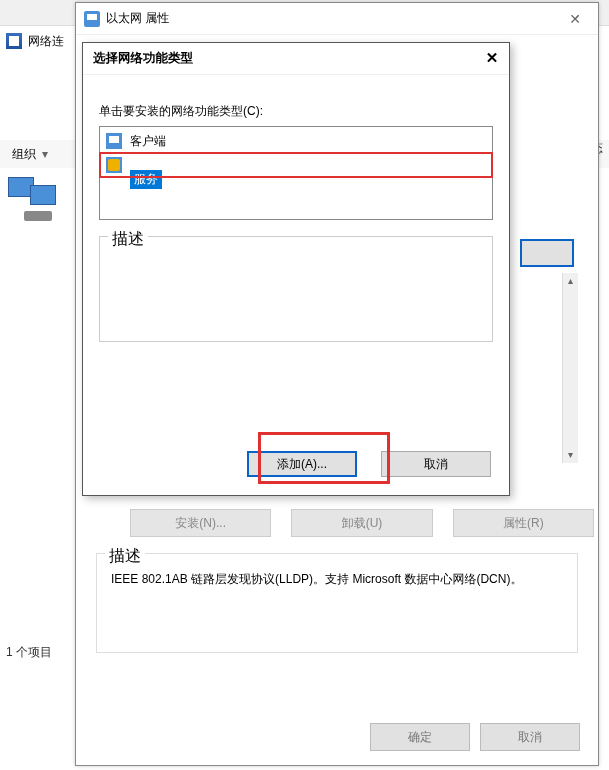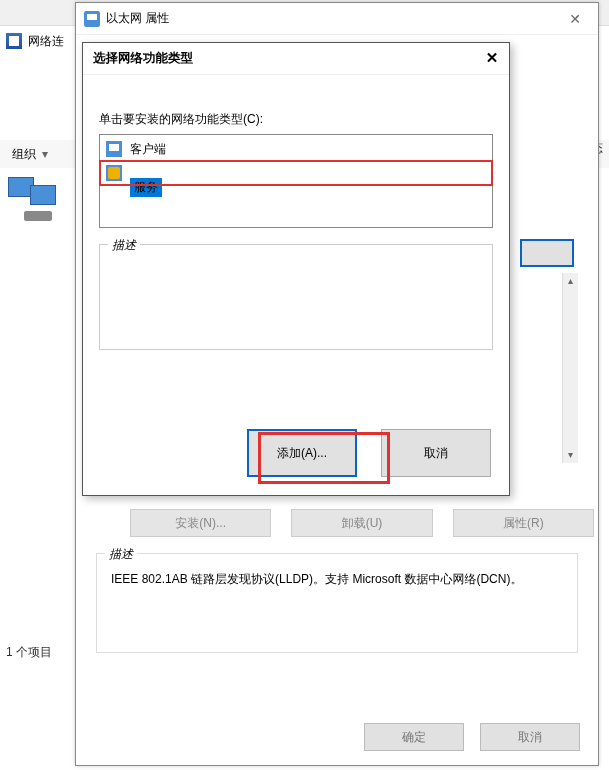--- a/index.html
+++ b/index.html
@@ -131,25 +131,25 @@
       display:flex; align-items:center; justify-content:center;
     }
     .eth-desc-group {
       margin-top:14px;
       border:1px solid #ddd;
       position:relative;
       padding:16px 14px 14px 14px;
       height:100px;
     }
     .group-label {
-      position:absolute; top:-8px; left:8px; background:#fff; padding:0 4px; font-size:12px;font-style:italic;
+      position:absolute; top:-8px; left:8px; background:#fff; padding:0 4px; font-size:16px;
     }
     .eth-footer {
       position:absolute; bottom:14px; right:18px; left:18px;
-      display:flex; justify-content:flex-end; gap:16px;
+      display:flex; justify-content:flex-end; gap:10px;
     }
     .eth-footer .btn {
       width:100px; height:28px;
       background:#e1e1e1; border:1px solid #bbb;
       color:#777;
       display:flex; align-items:center; justify-content:center;
     }
     
     
     .top-dialog {
@@ -173,33 +173,33 @@
       position:absolute; right:6px; top:4px;
       width:22px; height:22px;
       display:flex; align-items:center; justify-content:center;
       font-size:15px;
     }
     .top-body {
       padding:12px 16px;
       height:calc(100% - 32px);
       position:relative;
     }
-    .prompt { margin-top:24px; }
+    .prompt { margin-top:16px; }
     .type-list {
       border:1px solid #888;
       height:94px;
       margin-top:6px;
       padding:2px 0;
     }
     .type-item {
       display:flex; align-items:center; gap:8px;
       padding:2px 6px; height:24px;
     }
     .type-item.selected .badge {
-      background:#0078d7; color:#000000; padding:1px 4px;margin-top:28px;
+      background:#0078d7; color:#ffffff; padding:1px 4px;margin-top:28px;
     }
     .type-item.selected {
       outline: 2px solid #e03030;
       outline-offset: -1px;
     }
     .type-icon {
       width:16px; height:16px; position:relative;
     }
     .type-icon.client { background:#4a90d9; }
     .type-icon.client::after{content:"";position:absolute;left:3px;top:3px;width:10px;height:7px;background:#fff;}
@@ -214,21 +214,21 @@
       position:relative;
       padding:18px 14px 10px 18px;
       height:106px;
     }
     .top-btn-row {
       position:absolute;
       bottom:18px; right:18px;
       display:flex; gap:24px;
     }
     .top-btn {
-      width:110px; height:48px;
+      width:110px; height:26px;
       border:1px solid #aaa;
       background:#e1e1e1;
       display:flex; align-items:center; justify-content:center;
     }
     .top-btn.primary {
       background:#e1e1e1;
       border:2px solid #0b63c7;
     }
     .highlight-add {
       position:absolute;

